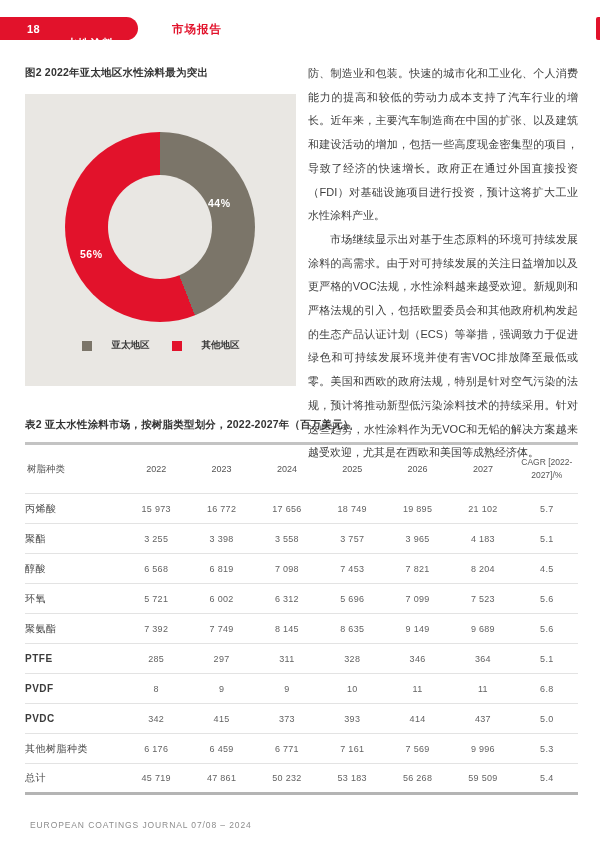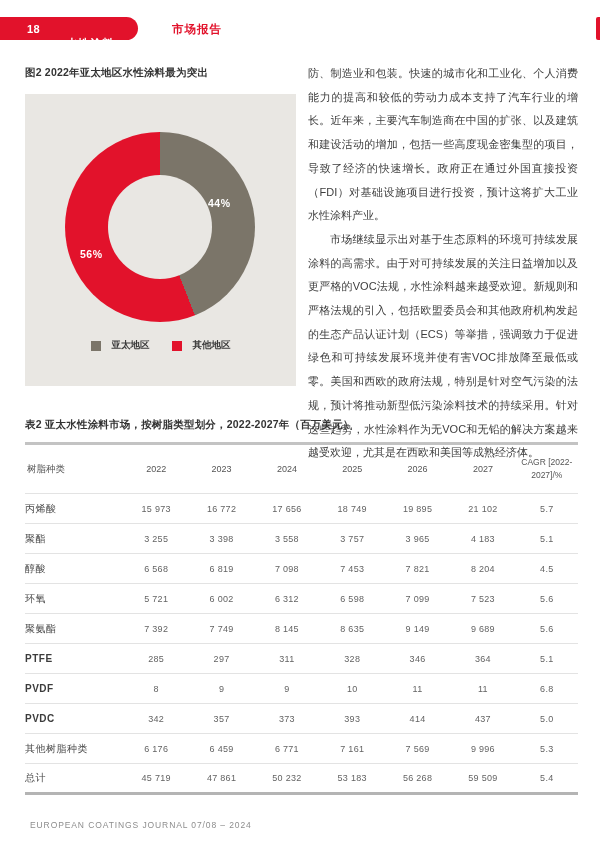--- a/index.html
+++ b/index.html
@@ -34,21 +34,21 @@
   .fig-col{width:271px;flex:none;}
   .fig-title{font-size:10.5px;font-weight:bold;color:#333;margin:4px 0 14px 0;letter-spacing:.2px;}
   .chart-panel{position:relative;width:271px;height:292px;background:var(--panel-bg);}
   .donut{position:absolute;left:40px;top:38px;width:190px;height:190px;border-radius:50%;}
   .donut::after{content:"";position:absolute;left:43px;top:43px;width:104px;height:104px;
                 border-radius:50%;background:var(--panel-bg);}
   .slice-label{position:absolute;color:#fff;font-size:10.5px;font-weight:bold;letter-spacing:.5px;}
   .lbl-ap{left:183px;top:103px;}
   .lbl-other{left:55px;top:154px;}
   .legend{position:absolute;left:0;right:0;top:245px;display:flex;justify-content:center;gap:22px;}
-  .legend-item{display:flex;align-items:center;gap:11px;font-size:9.5px;color:#3a3a3a;font-weight:bold;}
+  .legend-item{display:flex;align-items:center;gap:20px;font-size:9.5px;color:#3a3a3a;font-weight:bold;}
   .legend-swatch{width:10px;height:10px;flex:none;}
 
   .text-col{flex:1;font-size:11px;line-height:23.7px;color:var(--ink);
             text-align:justify;text-justify:inter-ideograph;}
   .text-col p.indent{text-indent:2em;}
 
   
   .table-sec{position:absolute;left:25px;right:22px;top:418px;}
   .table-title{font-size:10.5px;font-weight:bold;color:#333;margin-bottom:10px;letter-spacing:.2px;}
   table{width:100%;border-collapse:collapse;border-top:3px solid var(--rule-heavy);
@@ -161,21 +161,21 @@
             <td>7 453</td>
             <td>7 821</td>
             <td>8 204</td>
             <td>4.5</td>
           </tr>
           <tr>
             <td>环氧</td>
             <td>5 721</td>
             <td>6 002</td>
             <td>6 312</td>
-            <td>6 598</td>
+            <td>5 696</td>
             <td>7 099</td>
             <td>7 523</td>
             <td>5.6</td>
           </tr>
           <tr>
             <td>聚氨酯</td>
             <td>7 392</td>
             <td>7 749</td>
             <td>8 145</td>
             <td>8 635</td>
@@ -199,21 +199,21 @@
             <td>9</td>
             <td>9</td>
             <td>10</td>
             <td>11</td>
             <td>11</td>
             <td>6.8</td>
           </tr>
           <tr class="strong">
             <td>PVDC</td>
             <td>342</td>
-            <td>357</td>
+            <td>415</td>
             <td>373</td>
             <td>393</td>
             <td>414</td>
             <td>437</td>
             <td>5.0</td>
           </tr>
           <tr>
             <td>其他树脂种类</td>
             <td>6 176</td>
             <td>6 459</td>

